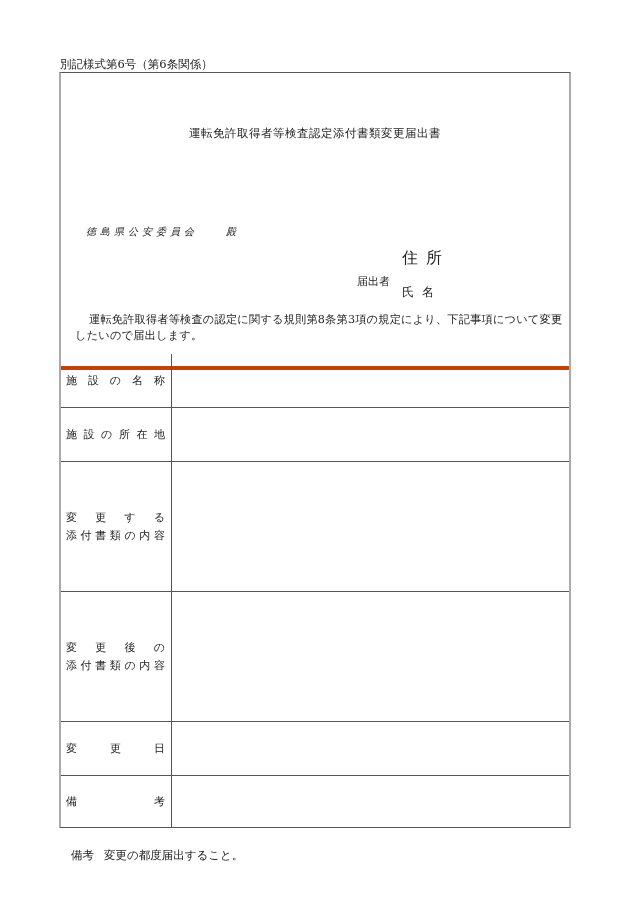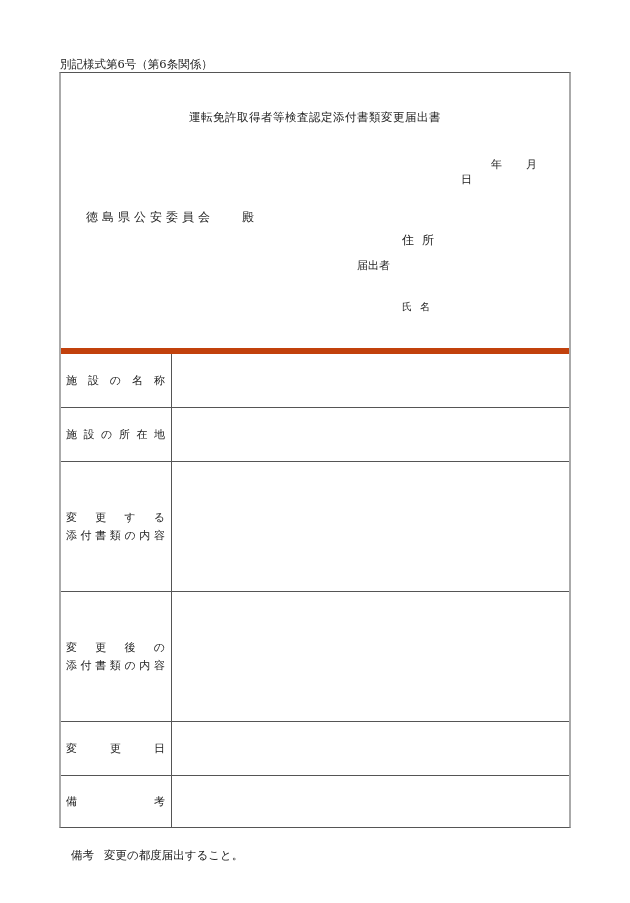--- a/index.html
+++ b/index.html
@@ -30,24 +30,24 @@
       width: 512px;
       height: 756px;
       border: 1px solid #555555;
       border-right: 2px solid #aaaaaa;
       border-left: 2px solid #aaaaaa;
       box-sizing: border-box;
     }
     .header-area {
       position: absolute;
       left: 0;
-      top: 0;
+      top: 16px;
       width: 100%;
       height: 281px;
-      border-bottom: 6px solid #c2410c;
+      border-bottom: 4px solid #c2410c;
       box-sizing: border-box;
     }
     .doc-title {
       position: absolute;
       left: 0;
       top: 37px;
       width: 100%;
       text-align: center;
       font-size: 11.5px;
       letter-spacing: 0.5px;
@@ -58,47 +58,47 @@
       top: 84px;
       font-size: 11px;
     }
     .date-line span {
       display: inline-block;
     }
     .addressee {
       position: absolute;
       left: 25px;
       top: 136px;
-      font-size: 12px;
+      font-size: 10px;
       letter-spacing: 4px;
+      font-style: italic;
     }
     .addressee .dono {
       margin-left: 28px;
     }
     .addr-label {
       position: absolute;
       left: 341px;
       top: 159px;
-      font-size: 12px;
+      font-size: 16px;
       letter-spacing: 8px;
     }
     .filer-label {
       position: absolute;
       left: 296px;
       top: 176px;
       font-size: 11px;
       margin-top: 9px;
     }
     .name-label {
       position: absolute;
       left: 341px;
       top: 195px;
-      font-size: 10px;
+      font-size: 12px;
       letter-spacing: 8px;
-      margin-top: 32px;
     }
     .statement {
       position: absolute;
       left: 14px;
       top: 223px;
       width: 496px;
       font-size: 11.2px;
       line-height: 16px;
       text-indent: 14px;
       letter-spacing: 0.2px;
@@ -150,32 +150,30 @@
   </style>
 </head>
 <body>
 
 <div class="form-id">別記様式第6号（第6条関係）</div>
 
 <div class="frame">
   <div class="header-area">
     <div class="doc-title">運転免許取得者等検査認定添付書類変更届出書</div>
 
-    <div class="date-line">
-      <span style="width:30px;"></span><span>年</span><span style="width:24px;"></span><span>月</span><span style="width:24px;"></span><span>日</span>
-    </div>
 
     <div class="addressee">
       <span>徳島県公安委員会</span><span class="dono">殿</span>
     </div>
 
     <div class="addr-label">住所</div>
     <div class="filer-label">届出者</div>
     <div class="name-label">氏名</div>
 
+    <div class="statement">運転免許取得者等検査の認定に関する規則第8条第3項の規定により、下記事項について変更したいので届出します。</div>
   </div>
 
   <div class="rows">
     <div class="row" style="height:54px;">
       <div class="row-label">
         <div class="inner" id="lbl0">
             <div class="justify-line">
               <span>施</span>
               <span>設</span>
               <span>の</span>

